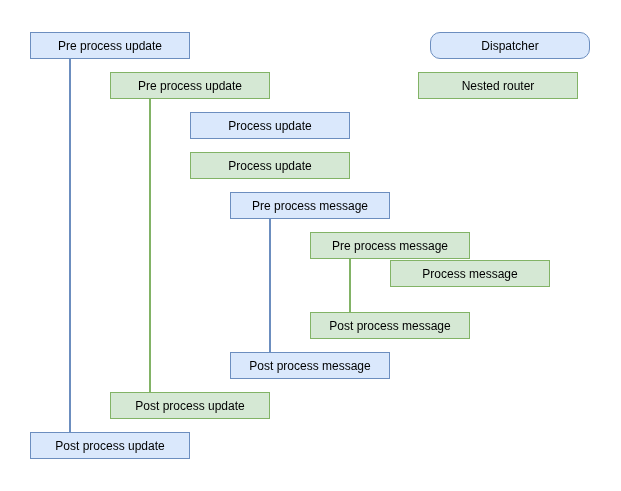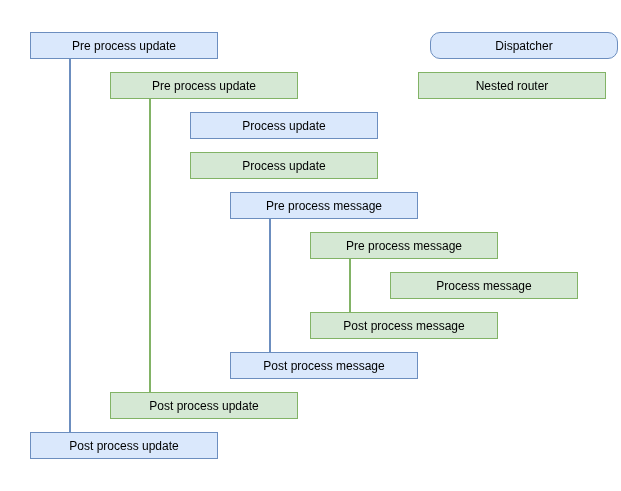--- a/index.html
+++ b/index.html
@@ -15,21 +15,21 @@
   .canvas {
     position: relative;
     width: 621px;
     height: 491px;
     background: var(--background);
     font-family: "Liberation Sans", "DejaVu Sans", sans-serif;
     overflow: hidden;
   }
   .node {
     position: absolute;
-    width: 188px;
+    width: 160px;
     height: 27px;
     display: flex;
     align-items: center;
     justify-content: center;
     font-size: 12px;
     line-height: 1;
     color: var(--text-color);
     text-align: center;
     white-space: nowrap;
     border: 1px solid;
@@ -79,21 +79,21 @@
   </div>
   <div class="node router" style="left:190px; top:152px;">
     <span>Process update</span>
   </div>
   <div class="node dispatcher" style="left:230px; top:192px;">
     <span>Pre process message</span>
   </div>
   <div class="node router" style="left:310px; top:232px;">
     <span>Pre process message</span>
   </div>
-  <div class="node router" style="left:390px; top:272px;">
+  <div class="node router" style="left:390px; top:260px;">
     <span>Process message</span>
   </div>
   <div class="node router" style="left:310px; top:312px;">
     <span>Post process message</span>
   </div>
   <div class="node dispatcher" style="left:230px; top:352px;">
     <span>Post process message</span>
   </div>
   <div class="node router" style="left:110px; top:392px;">
     <span>Post process update</span>

